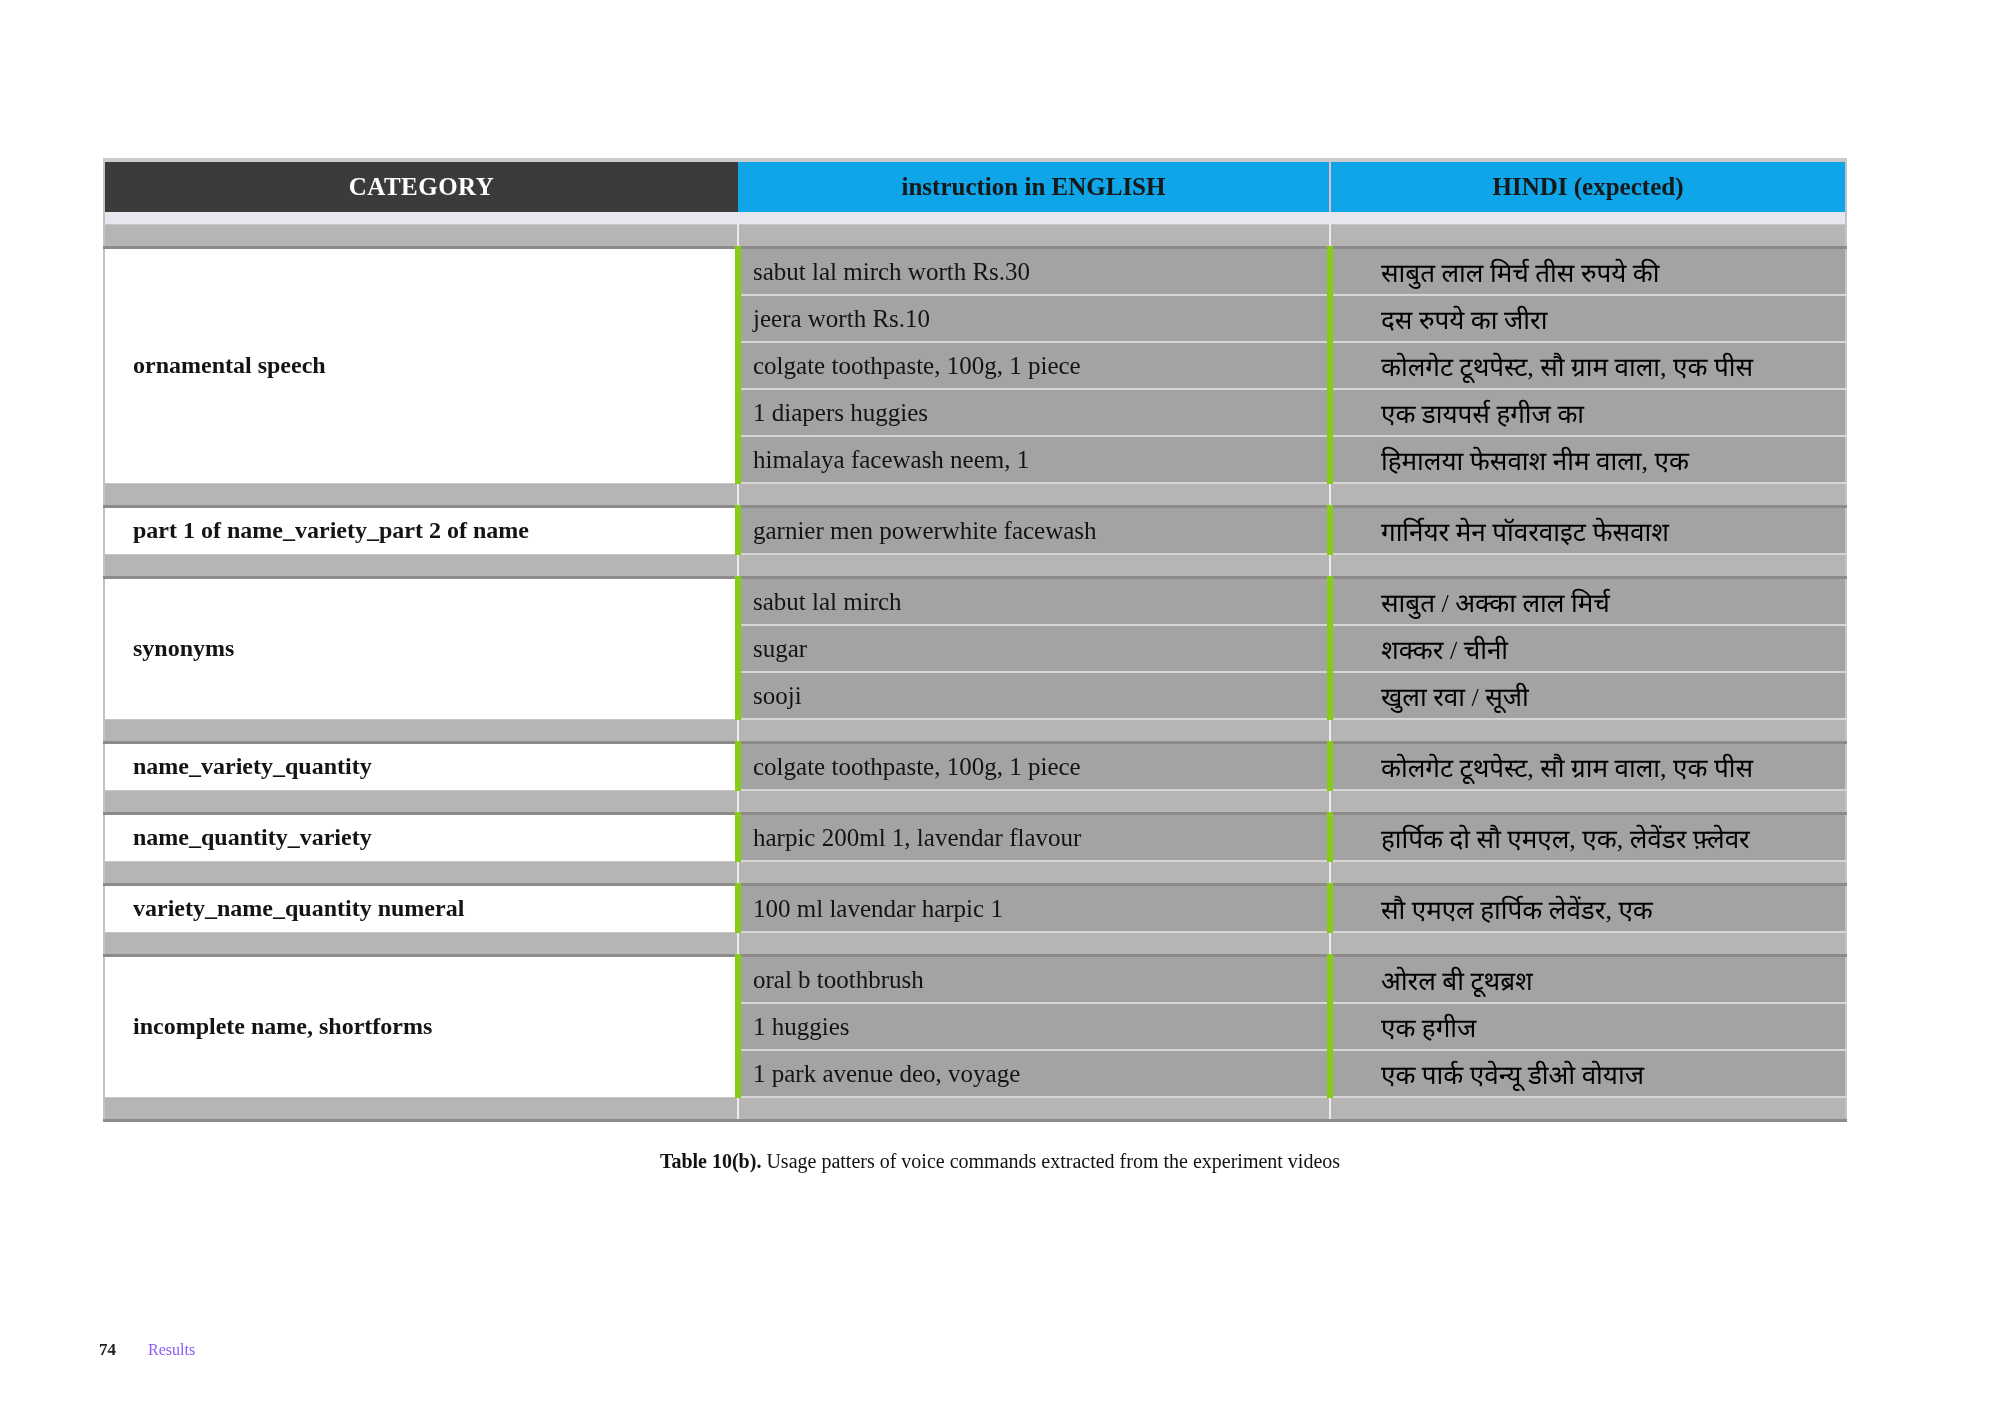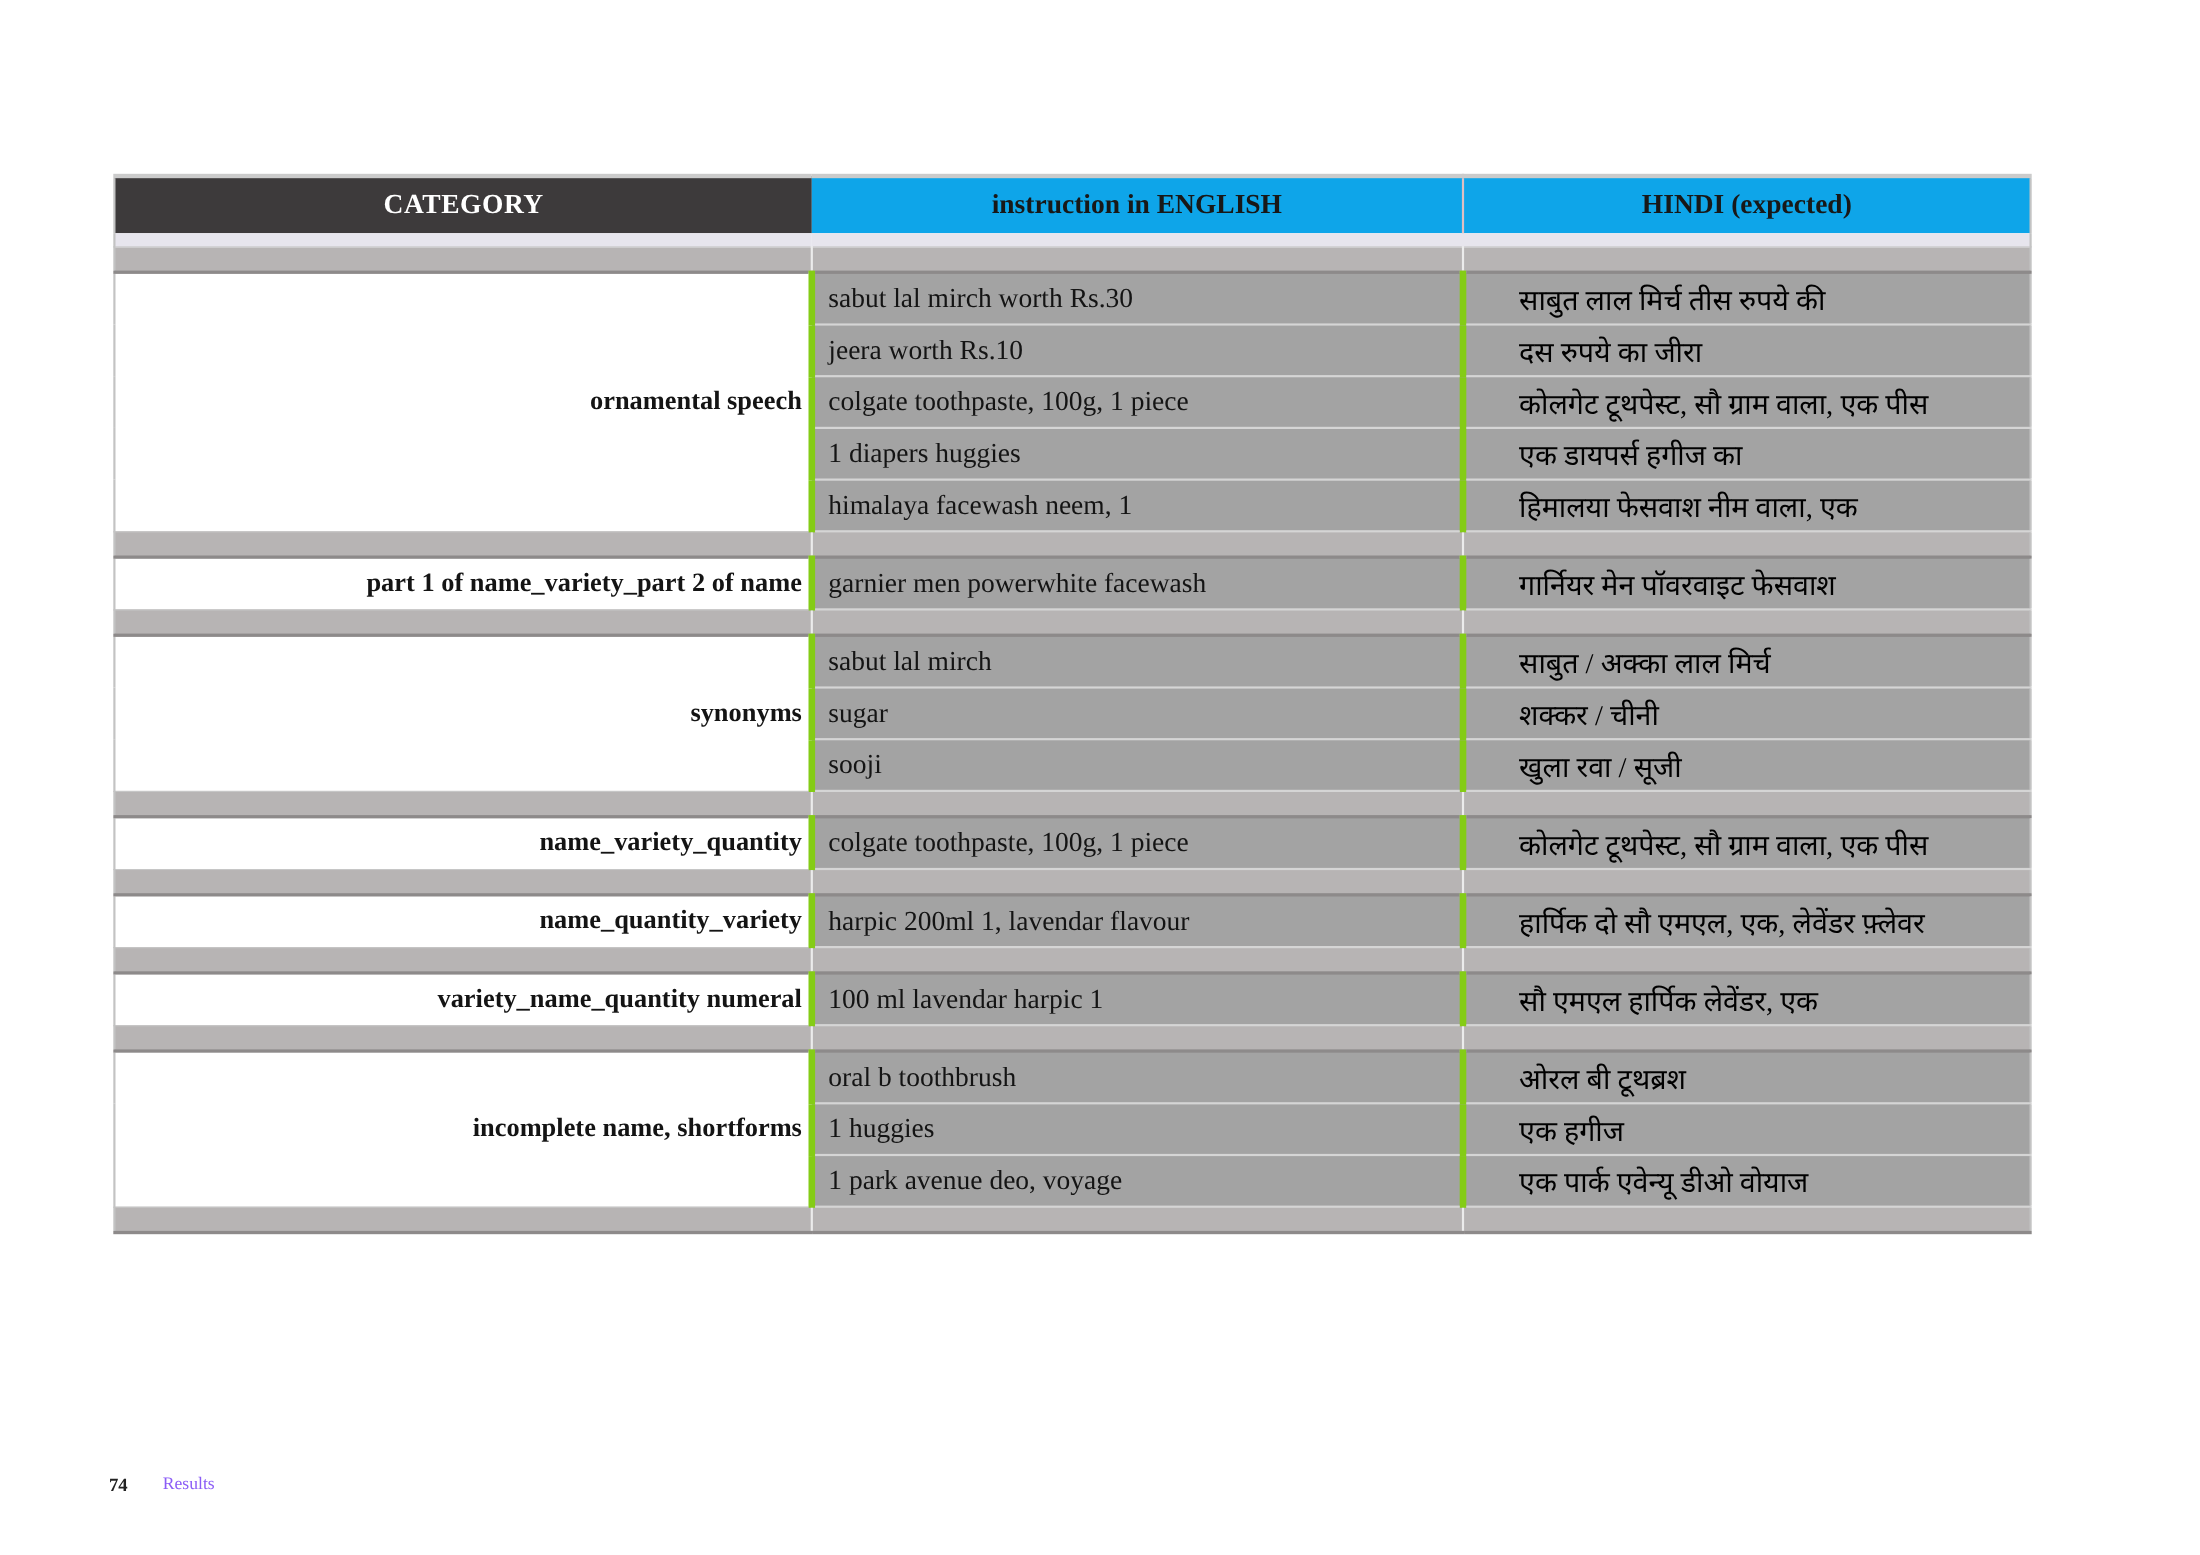--- a/index.html
+++ b/index.html
@@ -70,23 +70,22 @@
   tr.spacer-gray td.sub {
     border-left: 2px solid #ececec;
   }
 
   
   td.cat {
     background: #ffffff;
     font-weight: bold;
     font-size: 24px;
     color: #141414;
-    padding: 0 6px 0 12px;
+    padding: 0 6px 0 28px;
     vertical-align: middle;
-    text-align: right;
   }
   td.en, td.hi {
     background: #a3a3a3;
     height: 45px;
     vertical-align: middle;
     border-left: 6px solid #84cc16;
     border-bottom: 2px solid #d5d5d5;
     padding: 0 6px 0 12px;
   }
   td.en {
@@ -267,17 +266,21 @@
       </tr>
 
       <tr class="spacer-gray">
         <td></td>
         <td class="sub"></td>
         <td class="sub"></td>
       </tr>
     </tbody>
   </table>
 
+  <div class="caption">
+    <span class="cap-label">Table 10(b).</span>
+    <span class="cap-text">Usage patters of voice commands extracted from the experiment videos</span>
+  </div>
 
   <div class="footer-pagenum">74</div>
   <div class="footer-section">Results</div>
 
 </div>
 
 </body></html>

